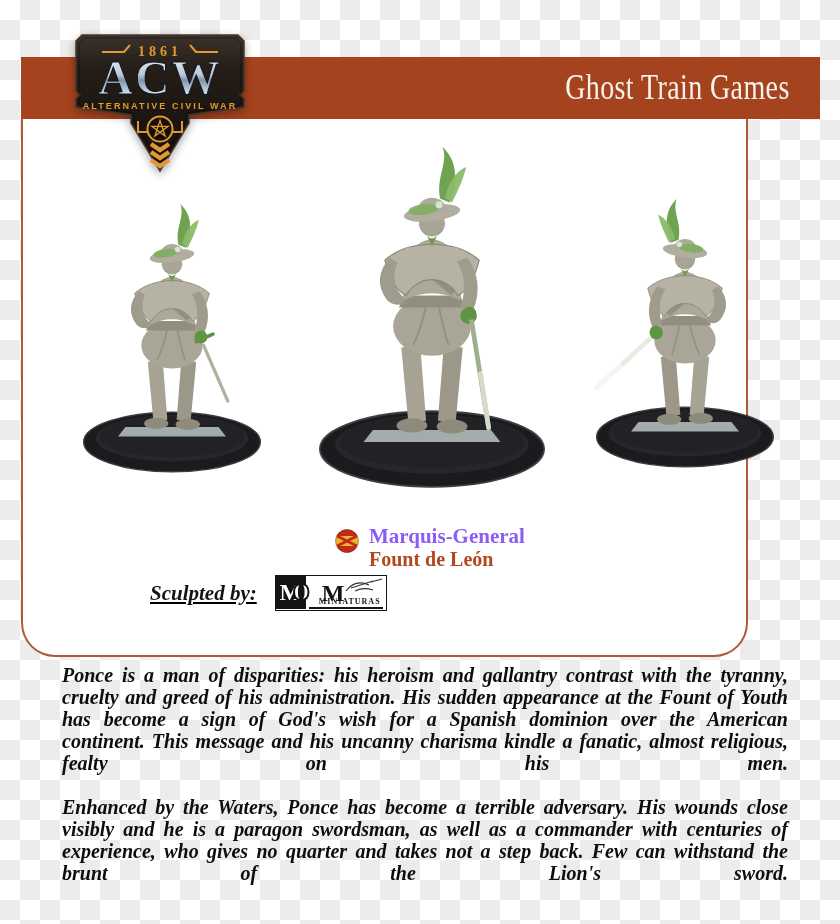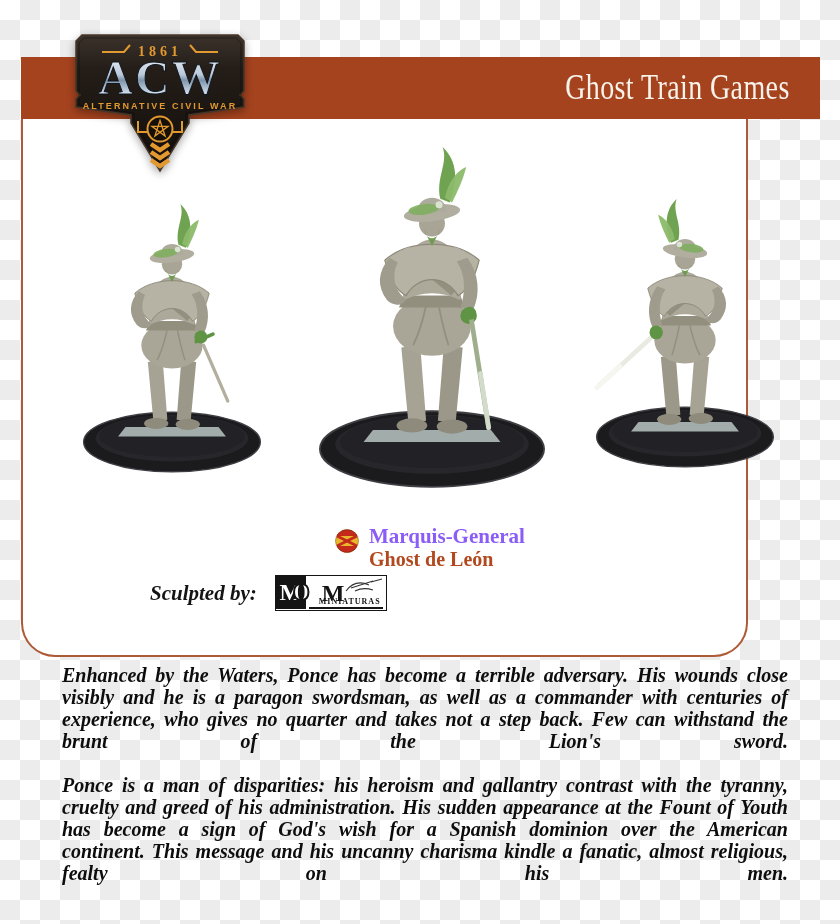--- a/index.html
+++ b/index.html
@@ -26,21 +26,21 @@
     font-family:"Liberation Serif",serif;font-size:35px;font-weight:400;
     color:#f7f2ea;letter-spacing:.5px;transform:scaleX(.8);transform-origin:100% 50%;
     white-space:nowrap;
   }
   .badge{position:absolute;left:72px;top:32px;width:176px;height:142px;filter:drop-shadow(0 3px 4px rgba(0,0,0,.35));}
   .figures-svg{position:absolute;left:32px;top:60px;}
   .unit-label{position:absolute;left:312px;top:468px;display:flex;align-items:flex-start;gap:10px;}
   .roundel{width:24px;height:24px;margin-top:4px;}
   .unit-rank{font:700 21px/23px "Liberation Serif",serif;color:#8b5cf6;}
   .unit-name{font:700 20px/22px "Liberation Serif",serif;color:#b1481e;}
-  .sculptor-row{position:absolute;left:127px;top:517px;height:38px;display:flex;align-items:center;gap:18px;}
+  .sculptor-row{position:absolute;left:127px;top:517px;height:38px;display:flex;align-items:center;gap:18px;text-decoration:underline;}
   .sculpted-by{font:italic 700 21px "Liberation Serif",serif;color:#141414;}
   .mom-logo{position:relative;width:112px;height:36px;background:#fff;border:1.5px solid #141414;box-sizing:border-box;overflow:hidden;}
   .mom-block{position:absolute;left:0;top:0;width:30px;height:33px;background:#141414;color:#fff;
     font:700 24px/33px "Liberation Serif",serif;text-align:center;}
   .mom-o{position:absolute;left:17px;top:-6px;font:700 34px "Liberation Serif",serif;color:#fff;
     -webkit-text-stroke:2px #141414;}
   .mom-m2{position:absolute;left:46px;top:1px;font:700 24px/33px "Liberation Serif",serif;color:#141414;}
   .mom-sketch{position:absolute;right:1px;top:1px;}
   .mom-sub{position:absolute;left:33px;bottom:4px;font:700 8px "Liberation Serif",serif;letter-spacing:1px;color:#141414;margin-left:10px;}
   .mom-bar{position:absolute;left:33px;bottom:1px;width:74px;height:2.5px;background:#141414;}
@@ -135,21 +135,21 @@
           <rect x="0" y="0" width="24" height="24" fill="#e9b62c"></rect>
           <rect x="0" y="0" width="24" height="7" fill="#c32a1c"></rect>
           <rect x="0" y="17" width="24" height="7" fill="#c32a1c"></rect>
           <path d="M2 7 L22 17" stroke="#c32a1c" stroke-width="2.6"></path>
           <path d="M22 7 L2 17" stroke="#c32a1c" stroke-width="2.6"></path>
         </g>
         <circle cx="12" cy="12" r="11.5" fill="none" stroke="rgba(60,20,0,.35)"></circle>
       </svg>
       <div>
         <div class="unit-rank">Marquis-General</div>
-        <div class="unit-name">Ghost de León</div>
+        <div class="unit-name">Fount de León</div>
       </div>
     </div>
 
     <div class="sculptor-row">
       <span class="sculpted-by">Sculpted by:</span>
       <div class="mom-logo">
         <span class="mom-block">M</span>
         <span class="mom-o">o</span>
         <span class="mom-m2">M</span>
         <svg class="mom-sketch" width="42" height="18" viewBox="0 0 42 18">
@@ -188,17 +188,17 @@
       <path d="M88 88.5 L93.1 104 L79.9 94.4 L96.1 94.4 L82.9 104 Z" fill="none" stroke="#e2992f" stroke-width="1.3"></path>
       <path d="M66 89 V100 H76" fill="none" stroke="#e2992f" stroke-width="2"></path>
       <path d="M110 89 V100 H100" fill="none" stroke="#e2992f" stroke-width="2"></path>
       <path d="M79 112 L88 118 L97 112" stroke="#e2992f" stroke-width="4.5" fill="none"></path>
       <path d="M79 120 L88 126 L97 120" stroke="#e2992f" stroke-width="4.5" fill="none"></path>
       <path d="M79 128 L88 134 L97 128" stroke="#e2992f" stroke-width="4.5" fill="none"></path>
     </svg>
   </div>
 
   <div class="lore">
+    <p>Ponce is a man of disparities: his heroism and gallantry contrast with the tyranny, cruelty and greed of his administration. His sudden appearance at the Fount of Youth has become a sign of God's wish for a Spanish dominion over the American continent. This message and his uncanny charisma kindle a fanatic, almost religious, fealty on his men.</p>
     <p>Enhanced by the Waters, Ponce has become a terrible adversary. His wounds close visibly and he is a paragon swordsman, as well as a commander with centuries of experience, who gives no quarter and takes not a step back. Few can withstand the brunt of the Lion's sword.</p>
-    <p>Ponce is a man of disparities: his heroism and gallantry contrast with the tyranny, cruelty and greed of his administration. His sudden appearance at the Fount of Youth has become a sign of God's wish for a Spanish dominion over the American continent. This message and his uncanny charisma kindle a fanatic, almost religious, fealty on his men.</p>
   </div>
 
 </div>
 
 </body></html>

